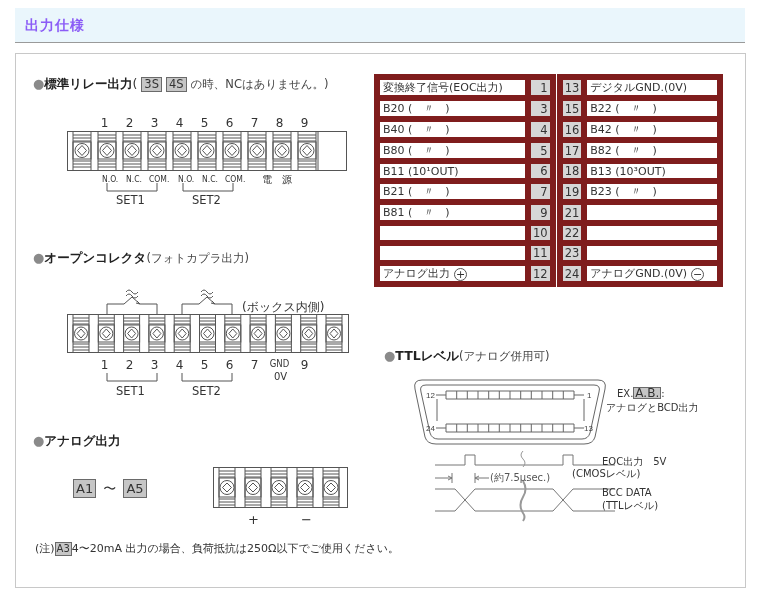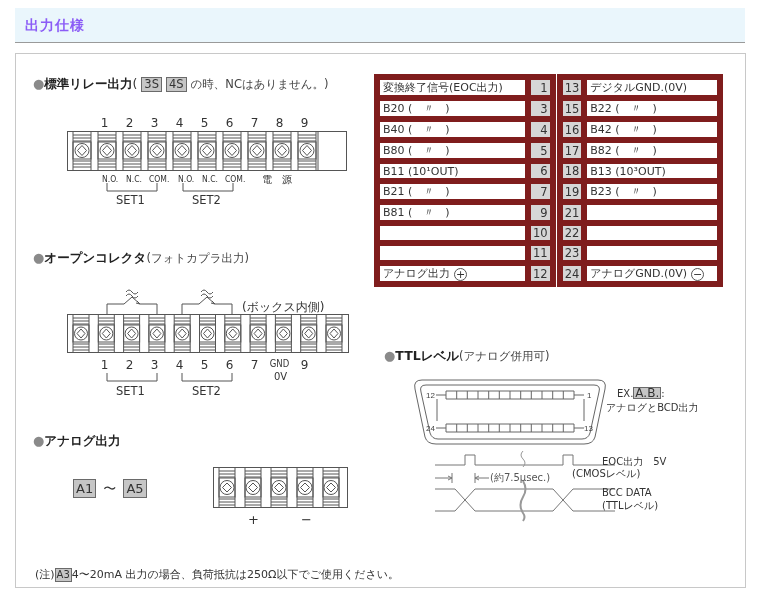--- a/index.html
+++ b/index.html
@@ -352,15 +352,15 @@
     <path d="M98 30 Q103 38 98 46 Q93 54 98 62 Q101 66 98 70" stroke="#999" stroke-width="2"></path>
   </g>
 </svg>
 <div class="abs small" style="left:490px; top:471px; font-size:10px; color:#555;">(約7.5μsec.)</div>
 
 <div class="abs small" style="left:602px; top:455px; font-size:10px;">EOC出力　5V</div>
 <div class="abs small" style="left:572px; top:467px; font-size:10px;">(CMOSレベル)</div>
 <div class="abs small" style="left:602px; top:487px; font-size:10px;">BCC DATA</div>
 <div class="abs small" style="left:602px; top:499px; font-size:10px;">(TTLレベル)</div>
 
-<div class="abs note" style="left:35px; top:541px;margin-top:26px;">
+<div class="abs note" style="left:35px; top:541px;">
   <span>(注)</span><span class="tagbox" style="font-size:10px; line-height:12px; padding:0 1px;">A3</span><span>4〜20mA 出力の場合、負荷抵抗は250Ω以下でご使用ください。</span>
 </div>
 
 </body></html>

